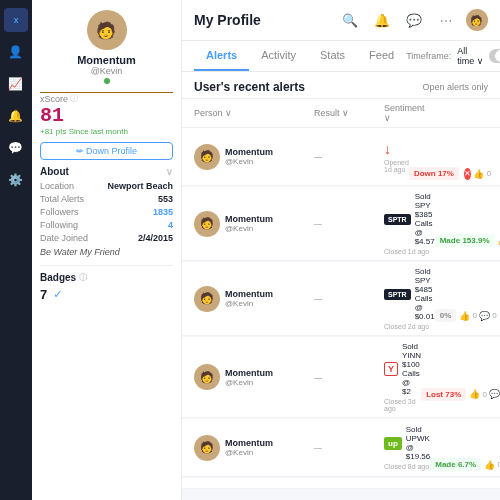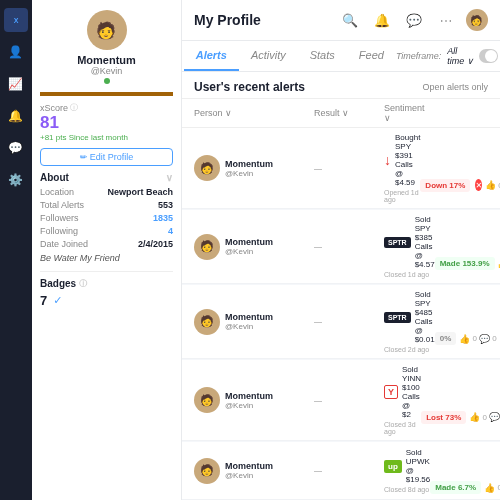--- a/index.html
+++ b/index.html
@@ -13,23 +13,23 @@
     .nav-icon { width: 24px; height: 24px; display: flex; align-items: center; justify-content: center; color: #5a6a8a; font-size: 12px; cursor: pointer; border-radius: 4px; }
     .nav-icon.active { color: #4a9eff; }
 
     
     .sidebar { width: 150px; background: white; border-right: 1px solid #e8eaed; overflow-y: auto; flex-shrink: 0; padding: 10px 8px; }
     .sidebar-avatar { width: 40px; height: 40px; border-radius: 50%; background: #c8a87a; display: flex; align-items: center; justify-content: center; font-size: 16px; margin: 0 auto 4px; }
     .sidebar-username { text-align: center; font-weight: 700; font-size: 11px; color: #1a1f2e; }
     .sidebar-handle { text-align: center; color: #888; font-size: 9px; }
     .sidebar-online { display: flex; align-items: center; justify-content: center; gap: 3px; margin: 2px 0; }
     .online-dot { width: 6px; height: 6px; border-radius: 50%; background: #4caf50; }
-    .xscore-section { margin: 8px 0 0; border-top: 4px solid #a16207; padding-top: 6px; }
+    .xscore-section { margin: 8px 0 0; border-top: 1px solid #a16207; padding-top: 0; }
     .xscore-label { font-size: 9px; color: #888; display: flex; align-items: center; gap: 2px; }
-    .xscore-value { font-size: 17px; font-weight: 700; color: #8b5cf6; }
+    .xscore-value { font-size: 20px; font-weight: 700; color: #be185d; font-family: Liberation Mono, monospace; }
     .xscore-since { font-size: 8px; color: #4caf50; }
     .edit-profile-btn { width: 100%; margin: 6px 0; background: transparent; border: 1.5px solid #4a9eff; color: #4a9eff; border-radius: 4px; padding: 3px 6px; font-size: 9px; cursor: pointer; display: flex; align-items: center; justify-content: center; gap: 3px; }
     .about-section { margin-top: 6px; }
     .about-header { display: flex; align-items: center; justify-content: space-between; font-weight: 700; font-size: 10px; color: #1a1f2e; margin-bottom: 4px; }
     .about-row { display: flex; justify-content: space-between; margin-bottom: 3px; font-size: 9px; }
     .about-key { color: #888; }
     .about-val { color: #1a1f2e; font-weight: 700; }
     .about-val.blue { color: #4a9eff; }
     .bio-text { font-size: 9px; color: #555; margin-top: 4px; font-style: italic; }
     .badges-section { margin-top: 8px; border-top: 1px solid #eee; padding-top: 6px; }
@@ -41,21 +41,21 @@
     .main-content { flex: 1; overflow: hidden; display: flex; flex-direction: column; }
 
     
     .top-header { background: white; border-bottom: 1px solid #e8eaed; padding: 8px 12px; display: flex; align-items: center; justify-content: space-between; flex-shrink: 0; }
     .page-title { font-size: 14px; font-weight: 700; color: #1a1f2e; }
     .header-icons { display: flex; align-items: center; gap: 8px; }
     .header-icon-btn { width: 24px; height: 24px; display: flex; align-items: center; justify-content: center; color: #888; font-size: 13px; cursor: pointer; border-radius: 4px; }
     .avatar-small { width: 22px; height: 22px; border-radius: 50%; background: #c8a87a; display: flex; align-items: center; justify-content: center; font-size: 10px; }
 
     
-    .tabs-bar { background: white; border-bottom: 1px solid #e8eaed; display: flex; align-items: center; justify-content: center; padding: 0 12px; flex-shrink: 0; font-style: italic; }
+    .tabs-bar { background: white; border-bottom: 1px solid #e8eaed; display: flex; align-items: center; justify-content: space-between; padding: 0 12px; flex-shrink: 0; }
     .tabs-left { display: flex; gap: 0; }
     .tab { padding: 8px 12px; font-size: 11px; color: #888; cursor: pointer; border-bottom: 2px solid transparent; }
     .tab.active { color: #4a9eff; border-bottom-color: #4a9eff; font-weight: 600; }
     .timeframe-right { display: flex; align-items: center; gap: 6px; font-size: 9px; color: #888; }
     .timeframe-dropdown { font-size: 9px; color: #1a1f2e; font-weight: 500; cursor: pointer; display: flex; align-items: center; gap: 2px; }
     .toggle-switch { width: 28px; height: 14px; background: #ccc; border-radius: 7px; position: relative; cursor: pointer; }
     .toggle-knob { width: 12px; height: 12px; background: white; border-radius: 50%; position: absolute; top: 1px; right: 1px; }
 
     
     .alerts-section { flex: 1; overflow-y: auto; background: #f5f7fa; }
@@ -121,21 +121,21 @@
 
     <div class="xscore-section">
       <div class="xscore-label">
         <span>xScore</span>
         <span style="color:#ccc; font-size:8px;">ⓘ</span>
       </div>
       <div class="xscore-value">81</div>
       <div class="xscore-since">+81 pts  Since last month</div>
     </div>
 
-    <button class="edit-profile-btn">✏ Edit Profile</button>
+    <button class="edit-profile-btn">✏ Down Profile</button>
 
     <div class="about-section">
       <div class="about-header">
         <span>About</span>
         <span style="color:#ccc; font-size:10px;">∨</span>
       </div>
       <div class="about-row">
         <span class="about-key">Location</span>
         <span class="about-val">Newport Beach</span>
       </div>
@@ -219,21 +219,20 @@
           <div class="person-avatar">🧑</div>
           <div class="person-info">
             <span class="person-name">Momentum</span>
             <span class="person-handle">@Kevin</span>
           </div>
         </div>
         <div class="time-cell">—</div>
         <div class="result-cell">
           <div class="result-trade">
             <span class="spy-arrow">↓</span>
-            <span class="trade-text">Bought SPY $391 Calls @ $4.59</span>
           </div>
           <div class="result-ago">Opened 1d ago</div>
         </div>
         <div class="sentiment-cell">
           <span class="badge down">Down 17%</span>
           <div class="delete-btn">✕</div>
           <div class="reaction-icons">
             <span class="reaction-icon">👍</span>
               <span class="reaction-count">0</span>
 

